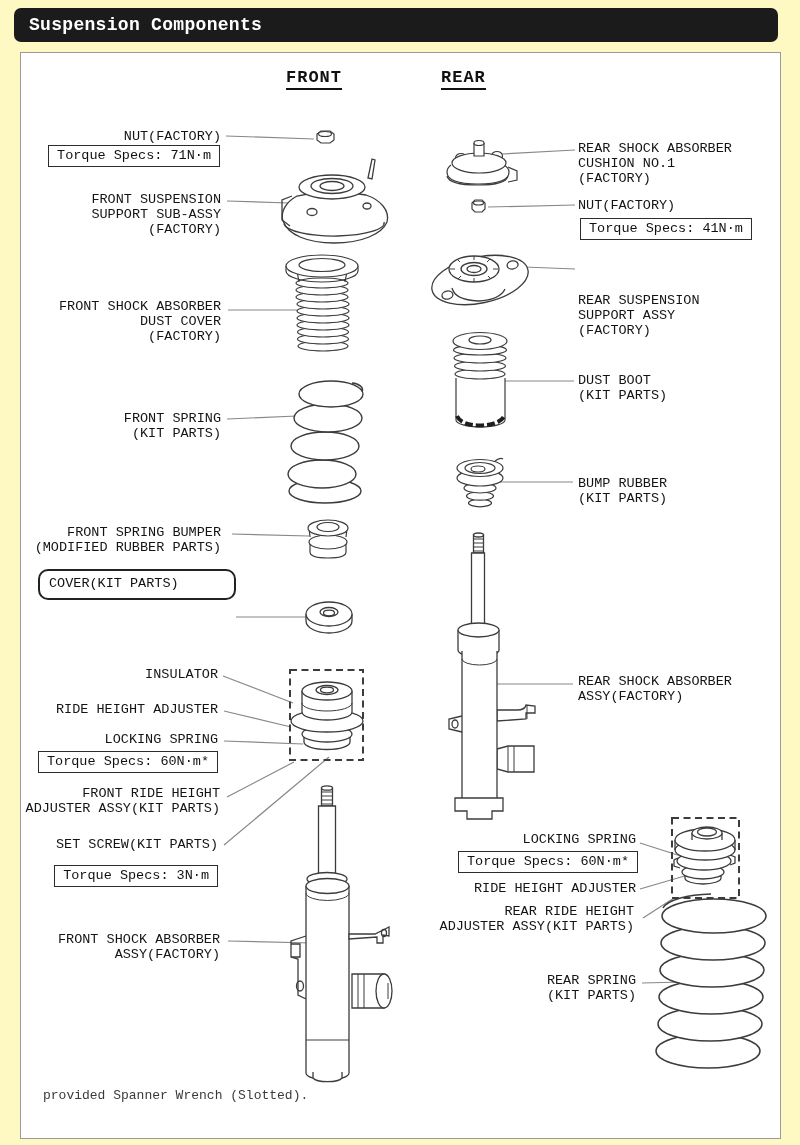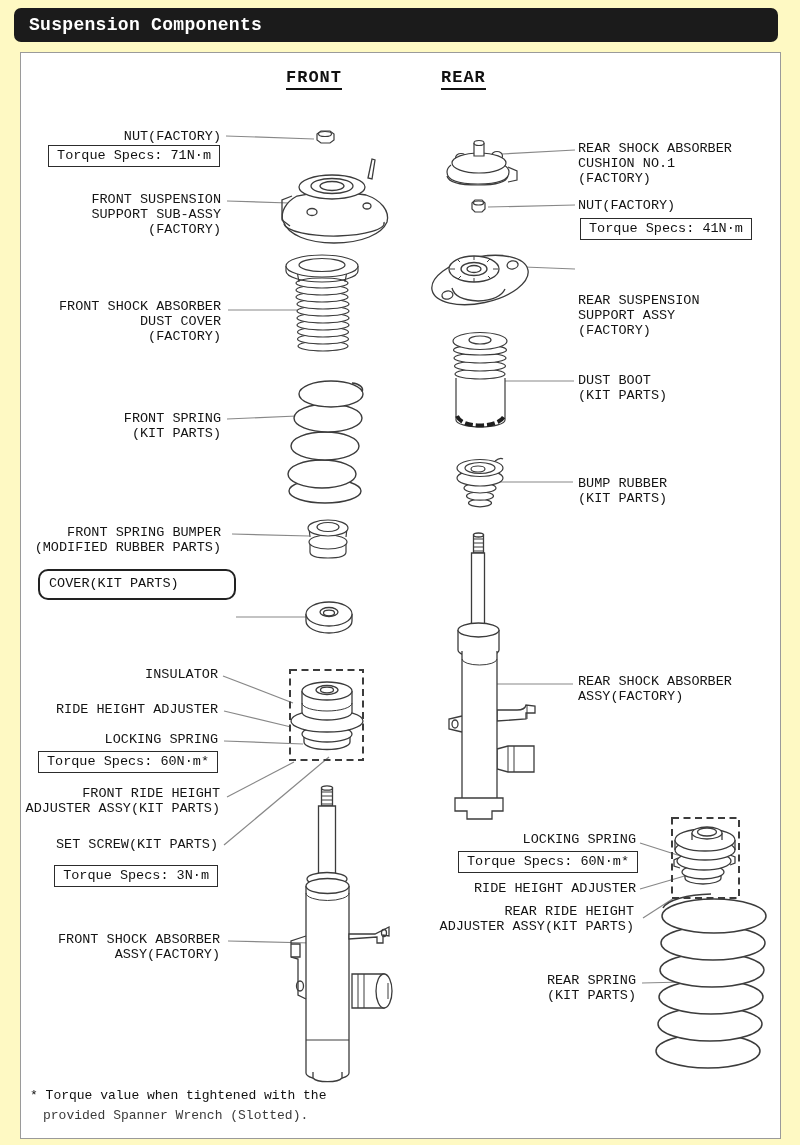--- a/index.html
+++ b/index.html
@@ -296,17 +296,16 @@
 
   <div class="lbl r" style="right:164px;top:832px;">LOCKING SPRING</div>
   <div class="torque" style="right:162px;top:851px;">Torque Specs: 60N·m*</div>
   <div class="lbl r" style="right:164px;top:881px;">RIDE HEIGHT ADJUSTER</div>
   <div class="lbl r" style="right:166px;top:904px;">REAR RIDE HEIGHT
 ADJUSTER ASSY(KIT PARTS)</div>
   <div class="lbl r" style="right:164px;top:973px;">REAR SPRING
 (KIT PARTS)</div>
 
   <div class="footnote">
-    <div class="l1">* Torque value when tightened with the</div>
     <div class="l2">provided Spanner Wrench (Slotted).</div>
   </div>
 
 </div>
 
 </body></html>

